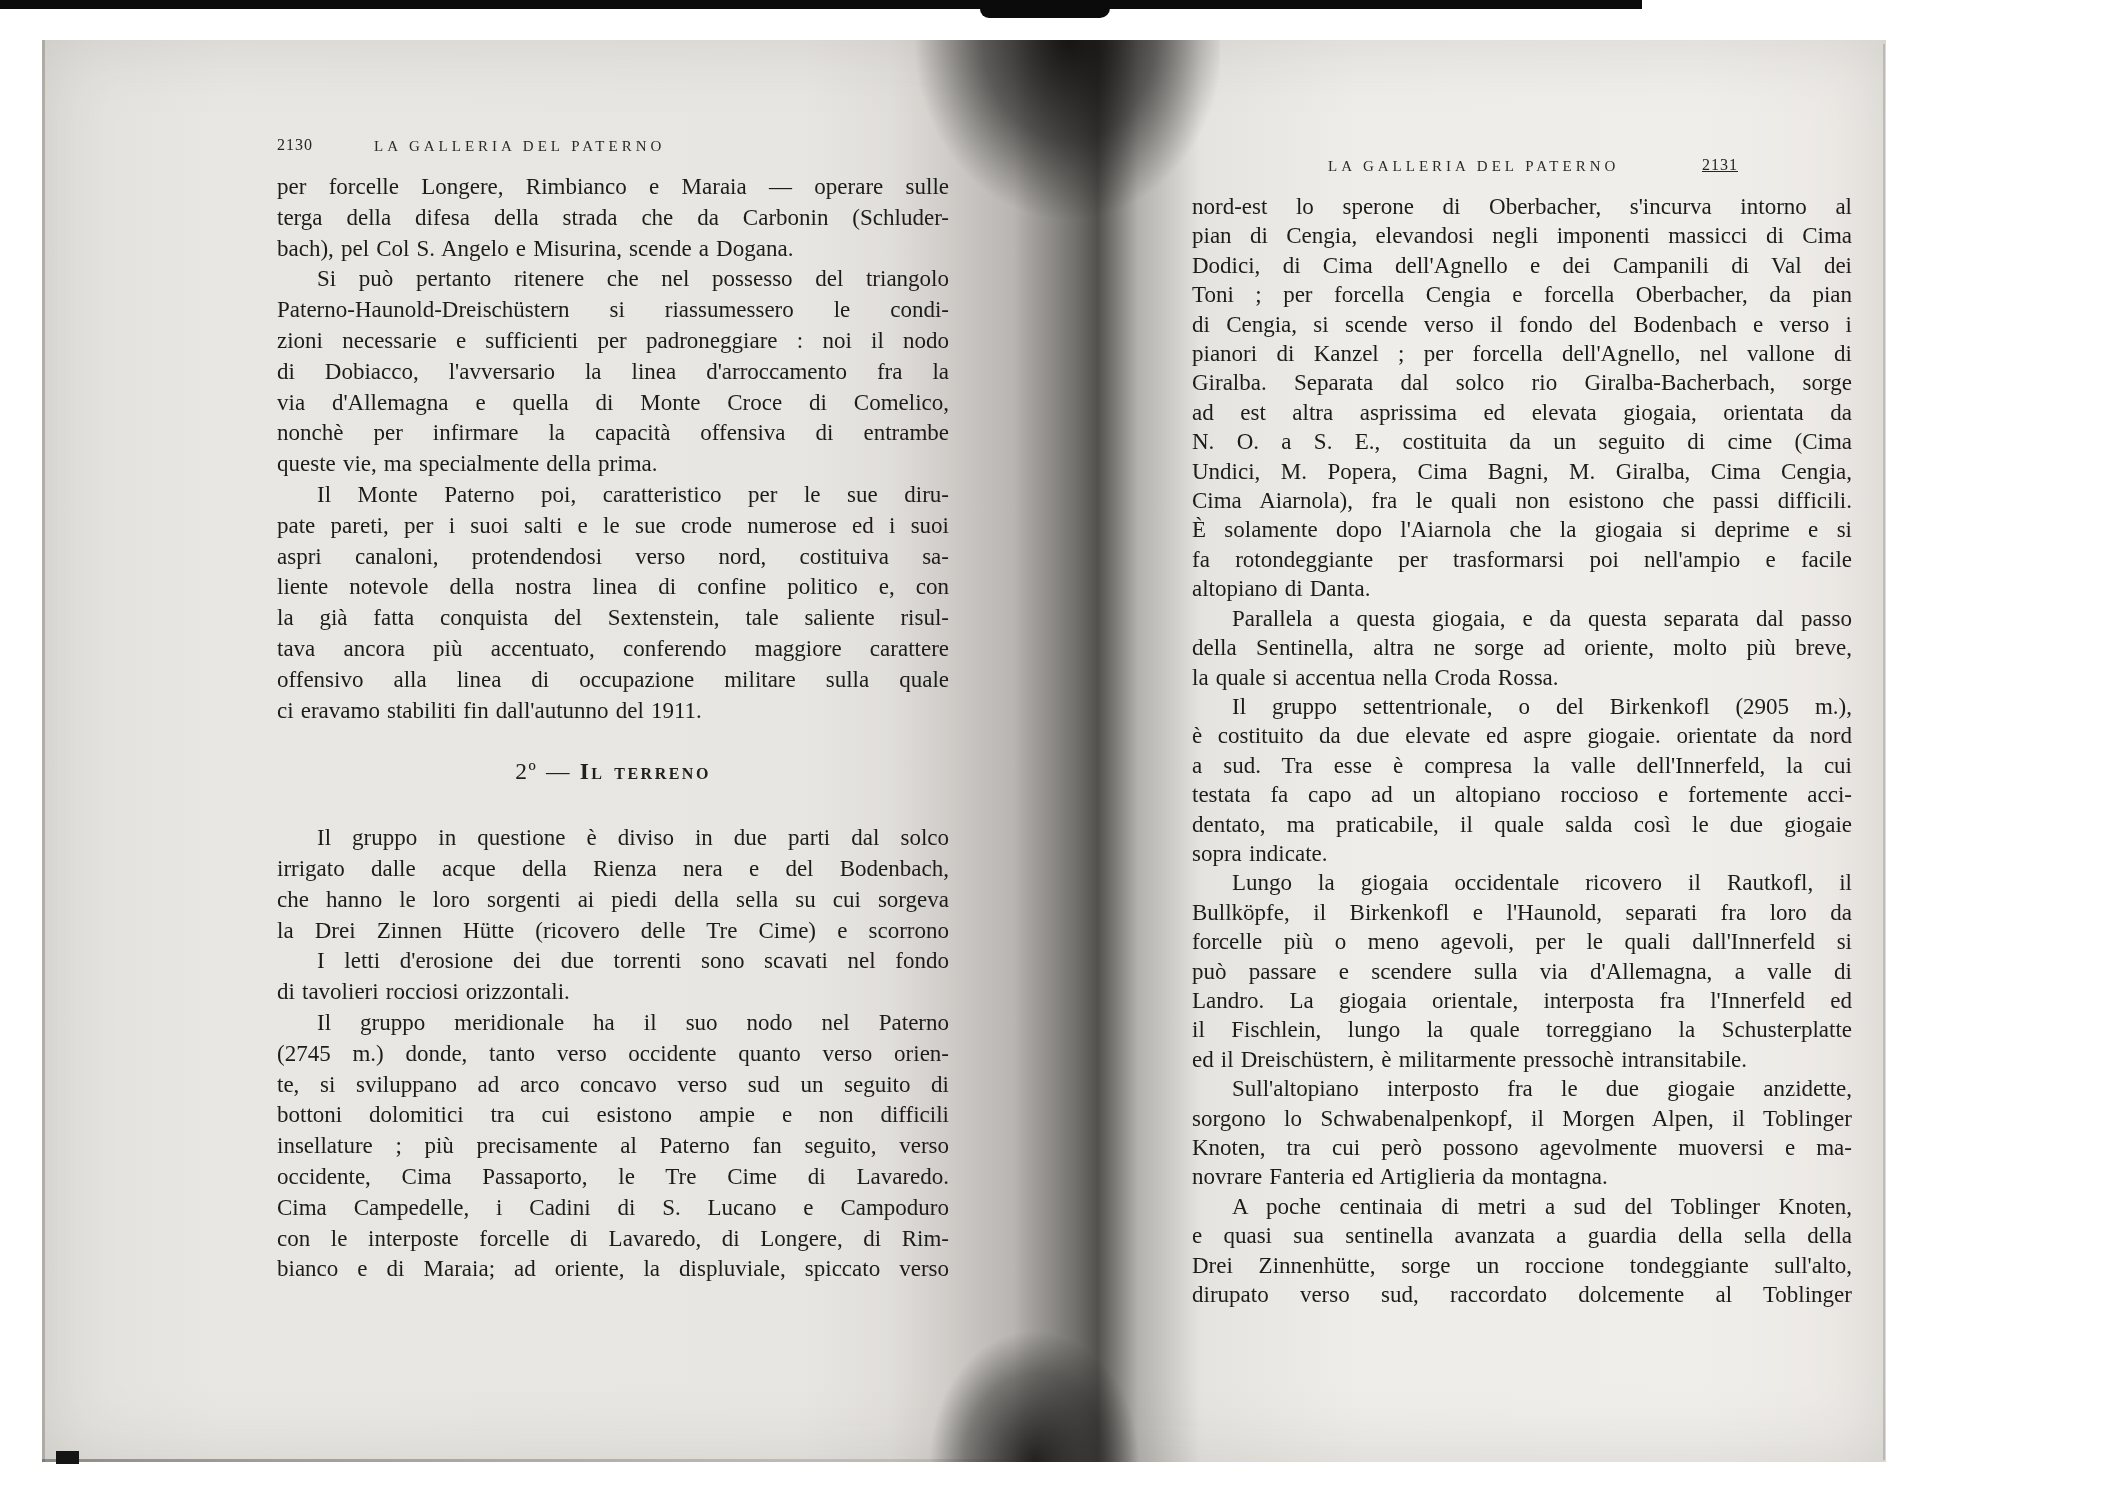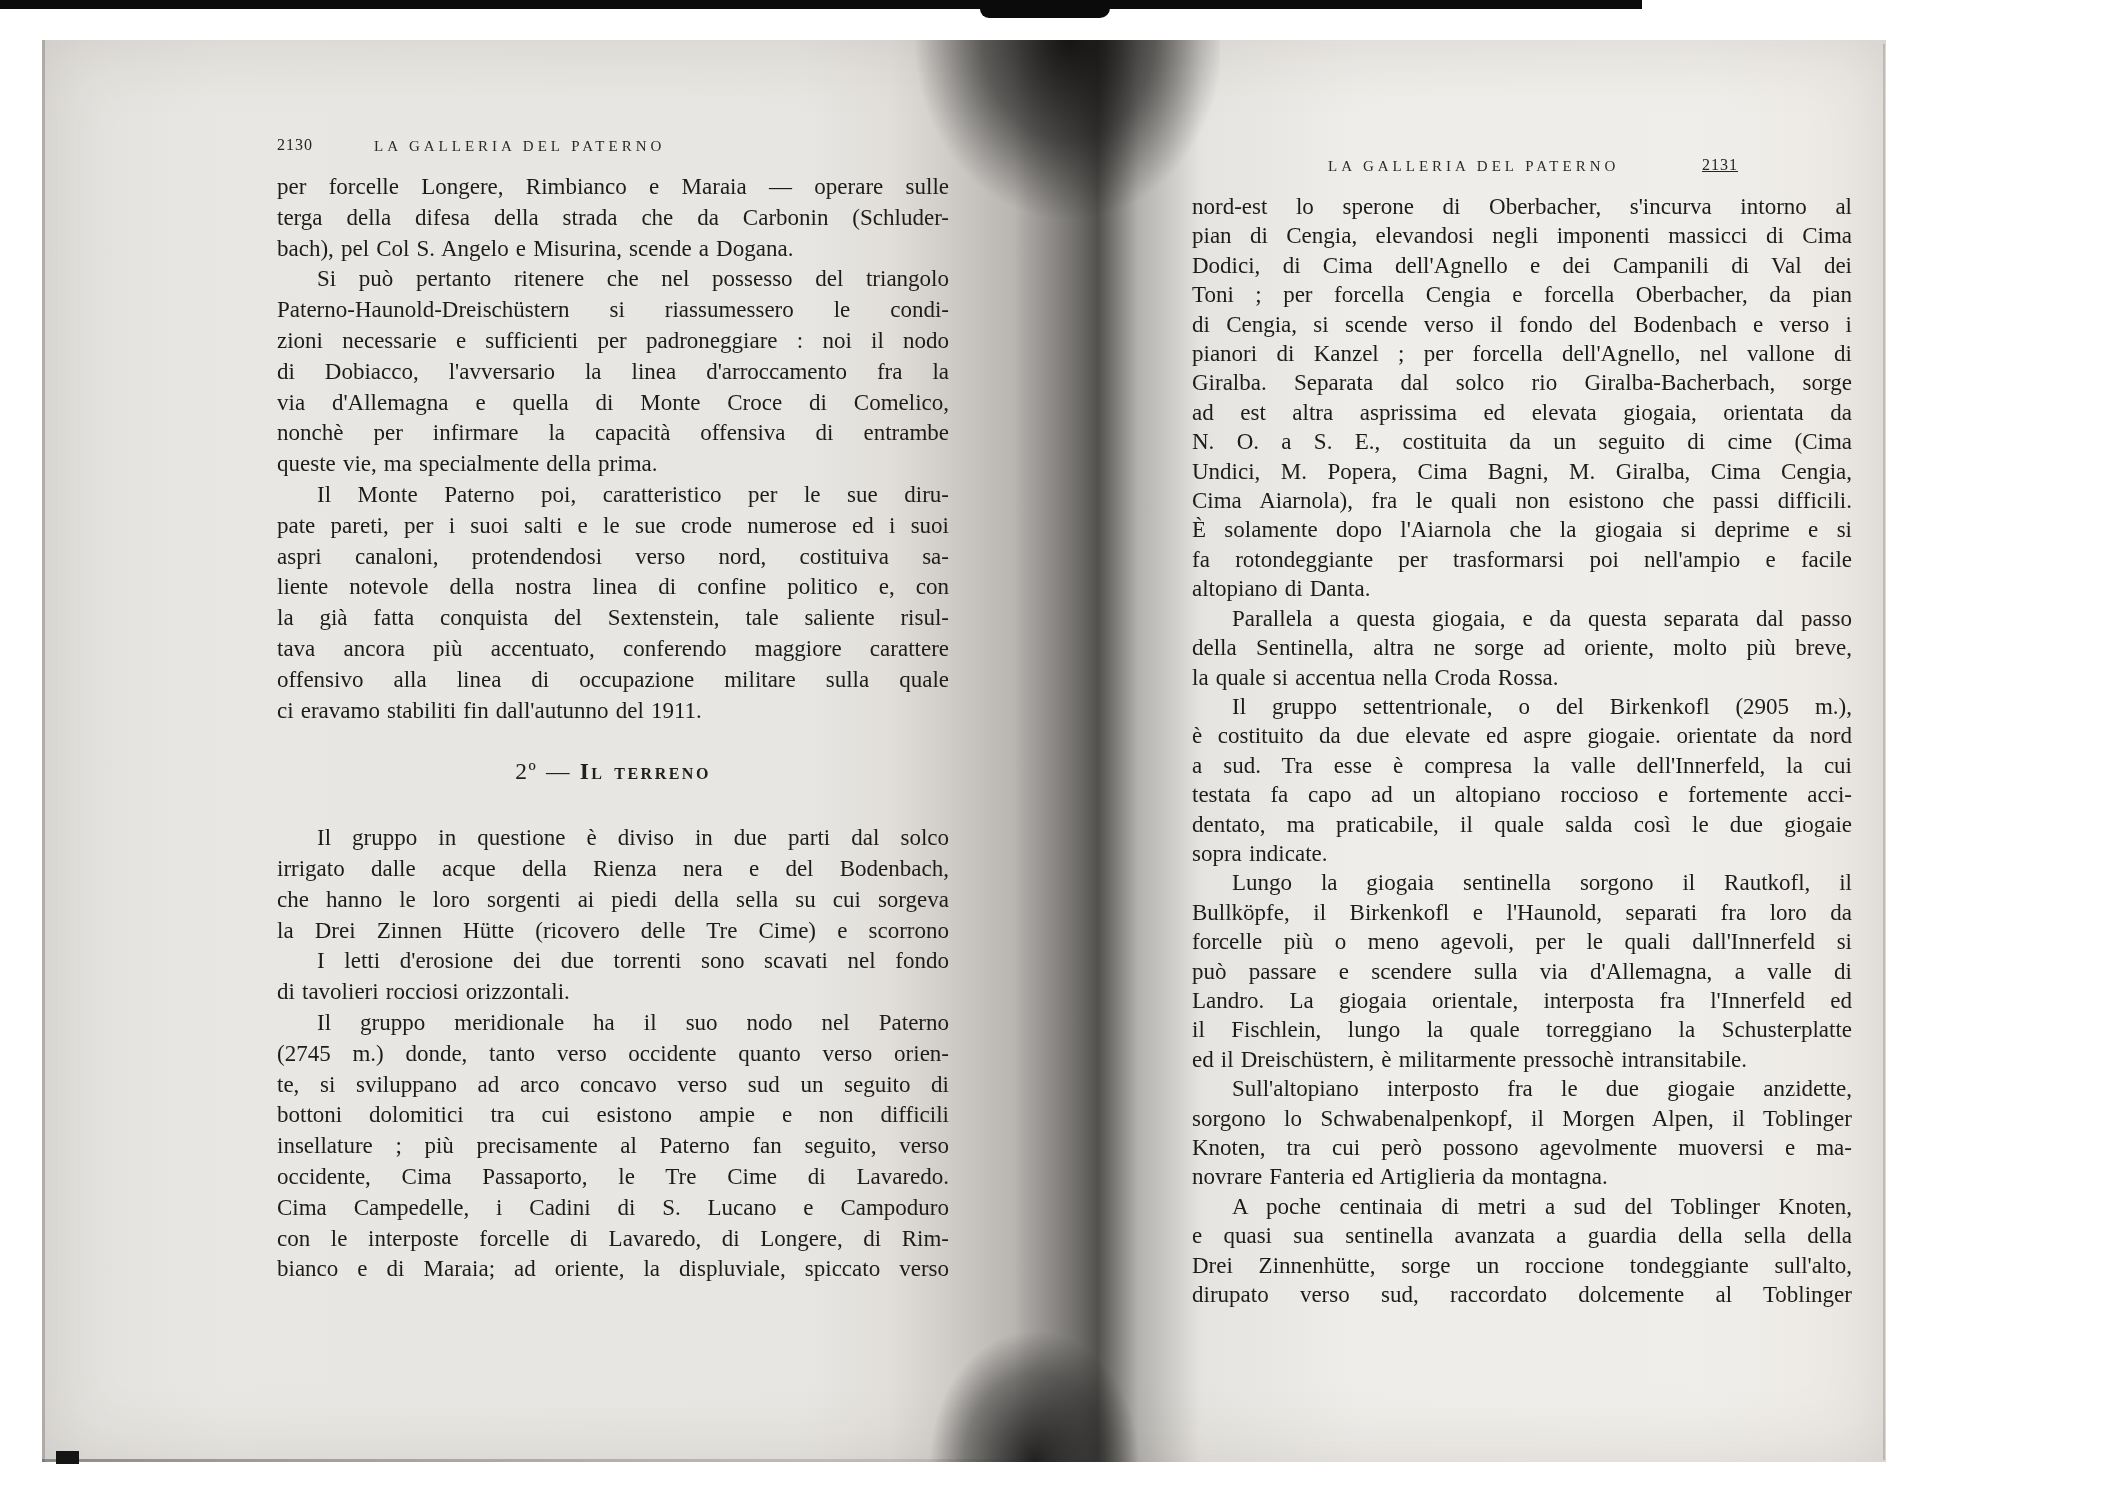--- a/index.html
+++ b/index.html
@@ -145,21 +145,21 @@
       </div>
       <div class="para">
         <div class="line j ind">Il gruppo settentrionale, o del Birkenkofl (2905 m.),</div>
         <div class="line j">è costituito da due elevate ed aspre giogaie. orientate da nord</div>
         <div class="line j">a sud. Tra esse è compresa la valle dell'Innerfeld, la cui</div>
         <div class="line j">testata fa capo ad un altopiano roccioso e fortemente acci-</div>
         <div class="line j">dentato, ma praticabile, il quale salda così le due giogaie</div>
         <div class="line">sopra indicate.</div>
       </div>
       <div class="para">
-        <div class="line j ind">Lungo la giogaia sentinella sorgono il Rautkofl, il</div>
+        <div class="line j ind">Lungo la giogaia occidentale ricovero il Rautkofl, il</div>
         <div class="line j">Bullköpfe, il Birkenkofl e l'Haunold, separati fra loro da</div>
         <div class="line j">forcelle più o meno agevoli, per le quali dall'Innerfeld si</div>
         <div class="line j">può passare e scendere sulla via d'Allemagna, a valle di</div>
         <div class="line j">Landro. La giogaia orientale, interposta fra l'Innerfeld ed</div>
         <div class="line j">il Fischlein, lungo la quale torreggiano la Schusterplatte</div>
         <div class="line">ed il Dreischüstern, è militarmente pressochè intransitabile.</div>
       </div>
       <div class="para">
         <div class="line j ind">Sull'altopiano interposto fra le due giogaie anzidette,</div>
         <div class="line j">sorgono lo Schwabenalpenkopf, il Morgen Alpen, il Toblinger</div>

